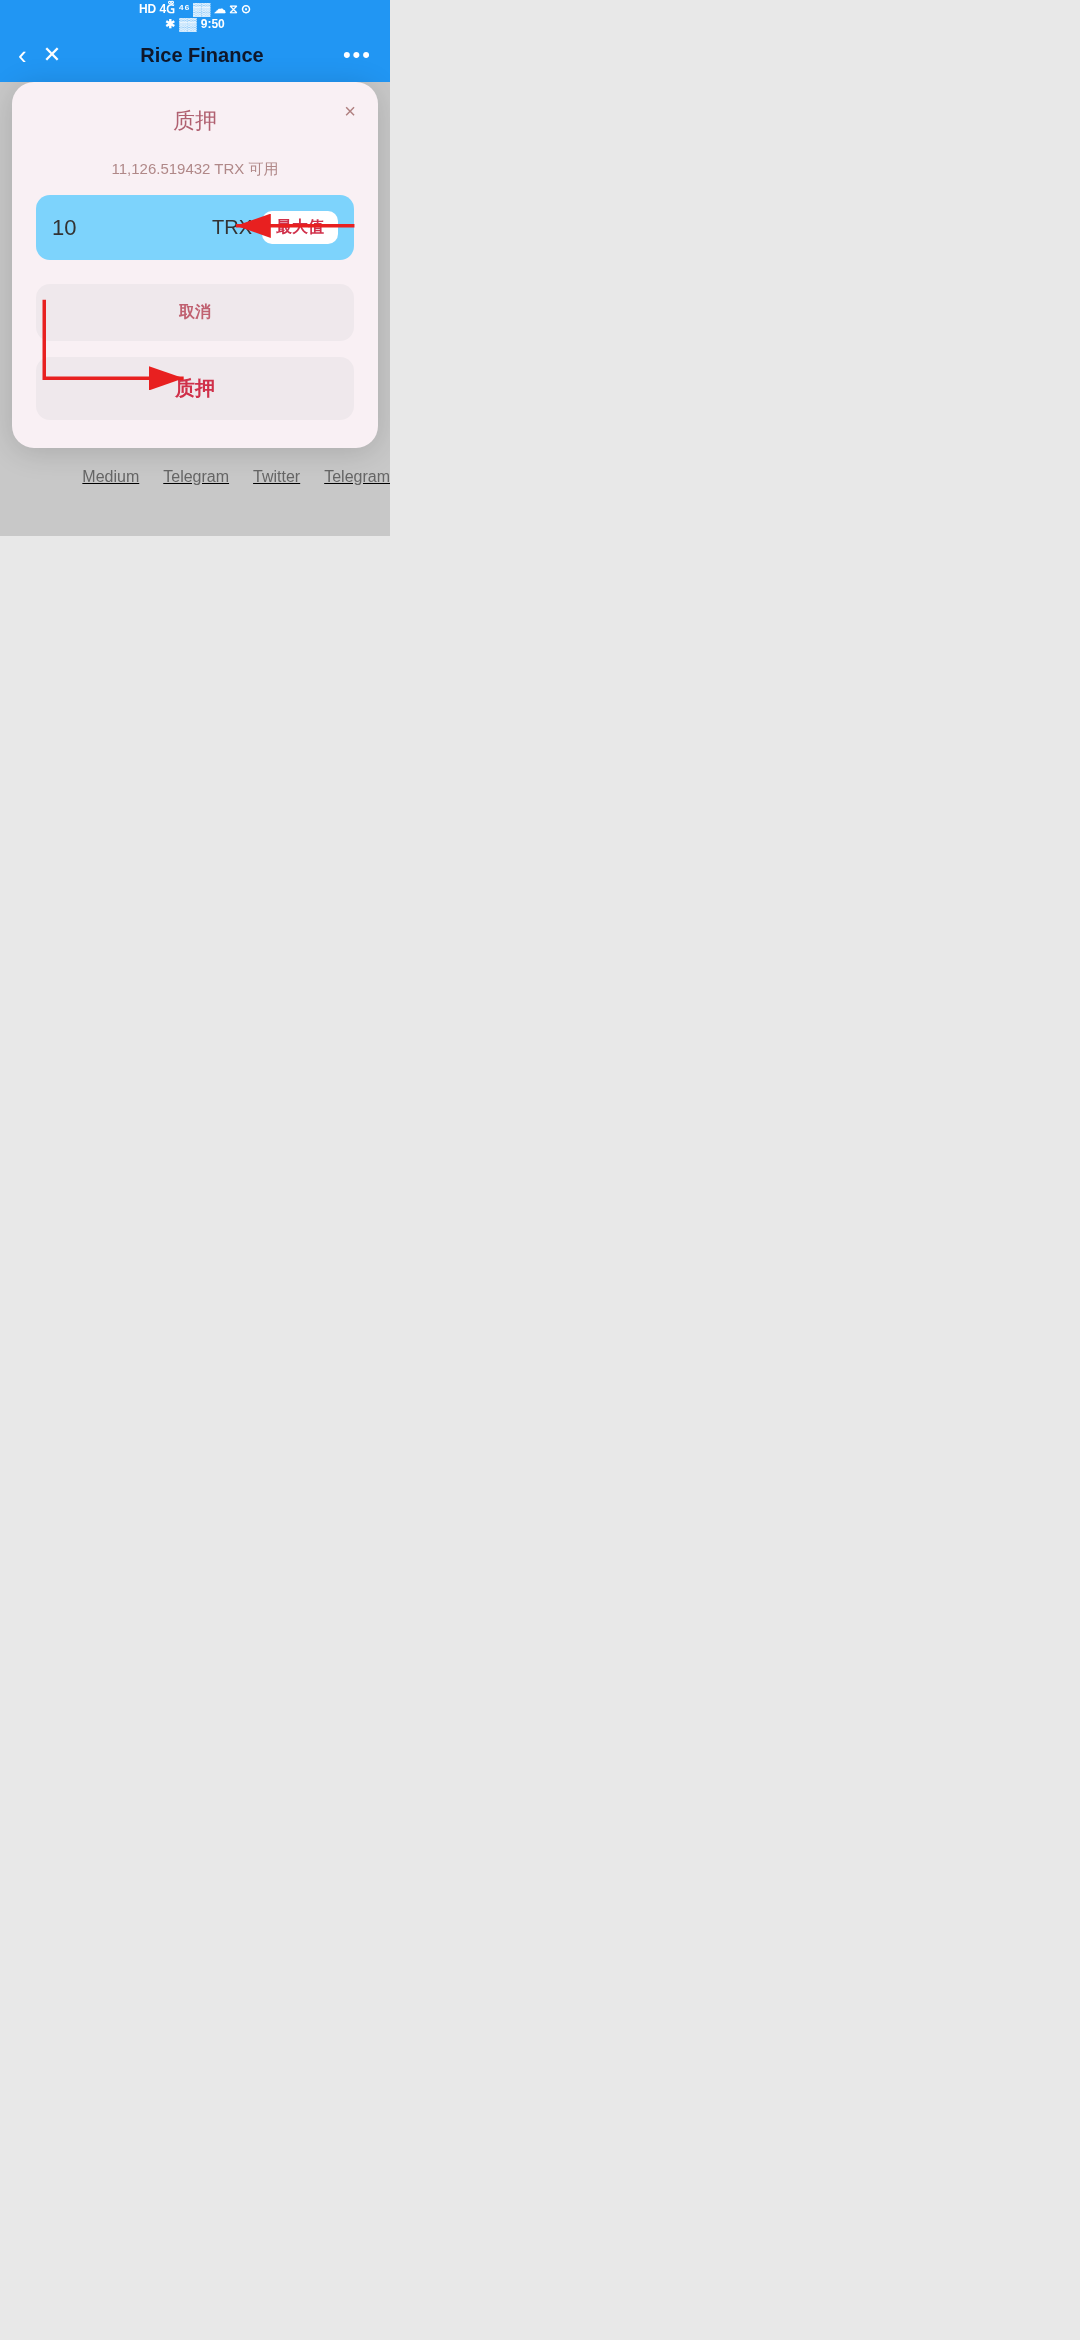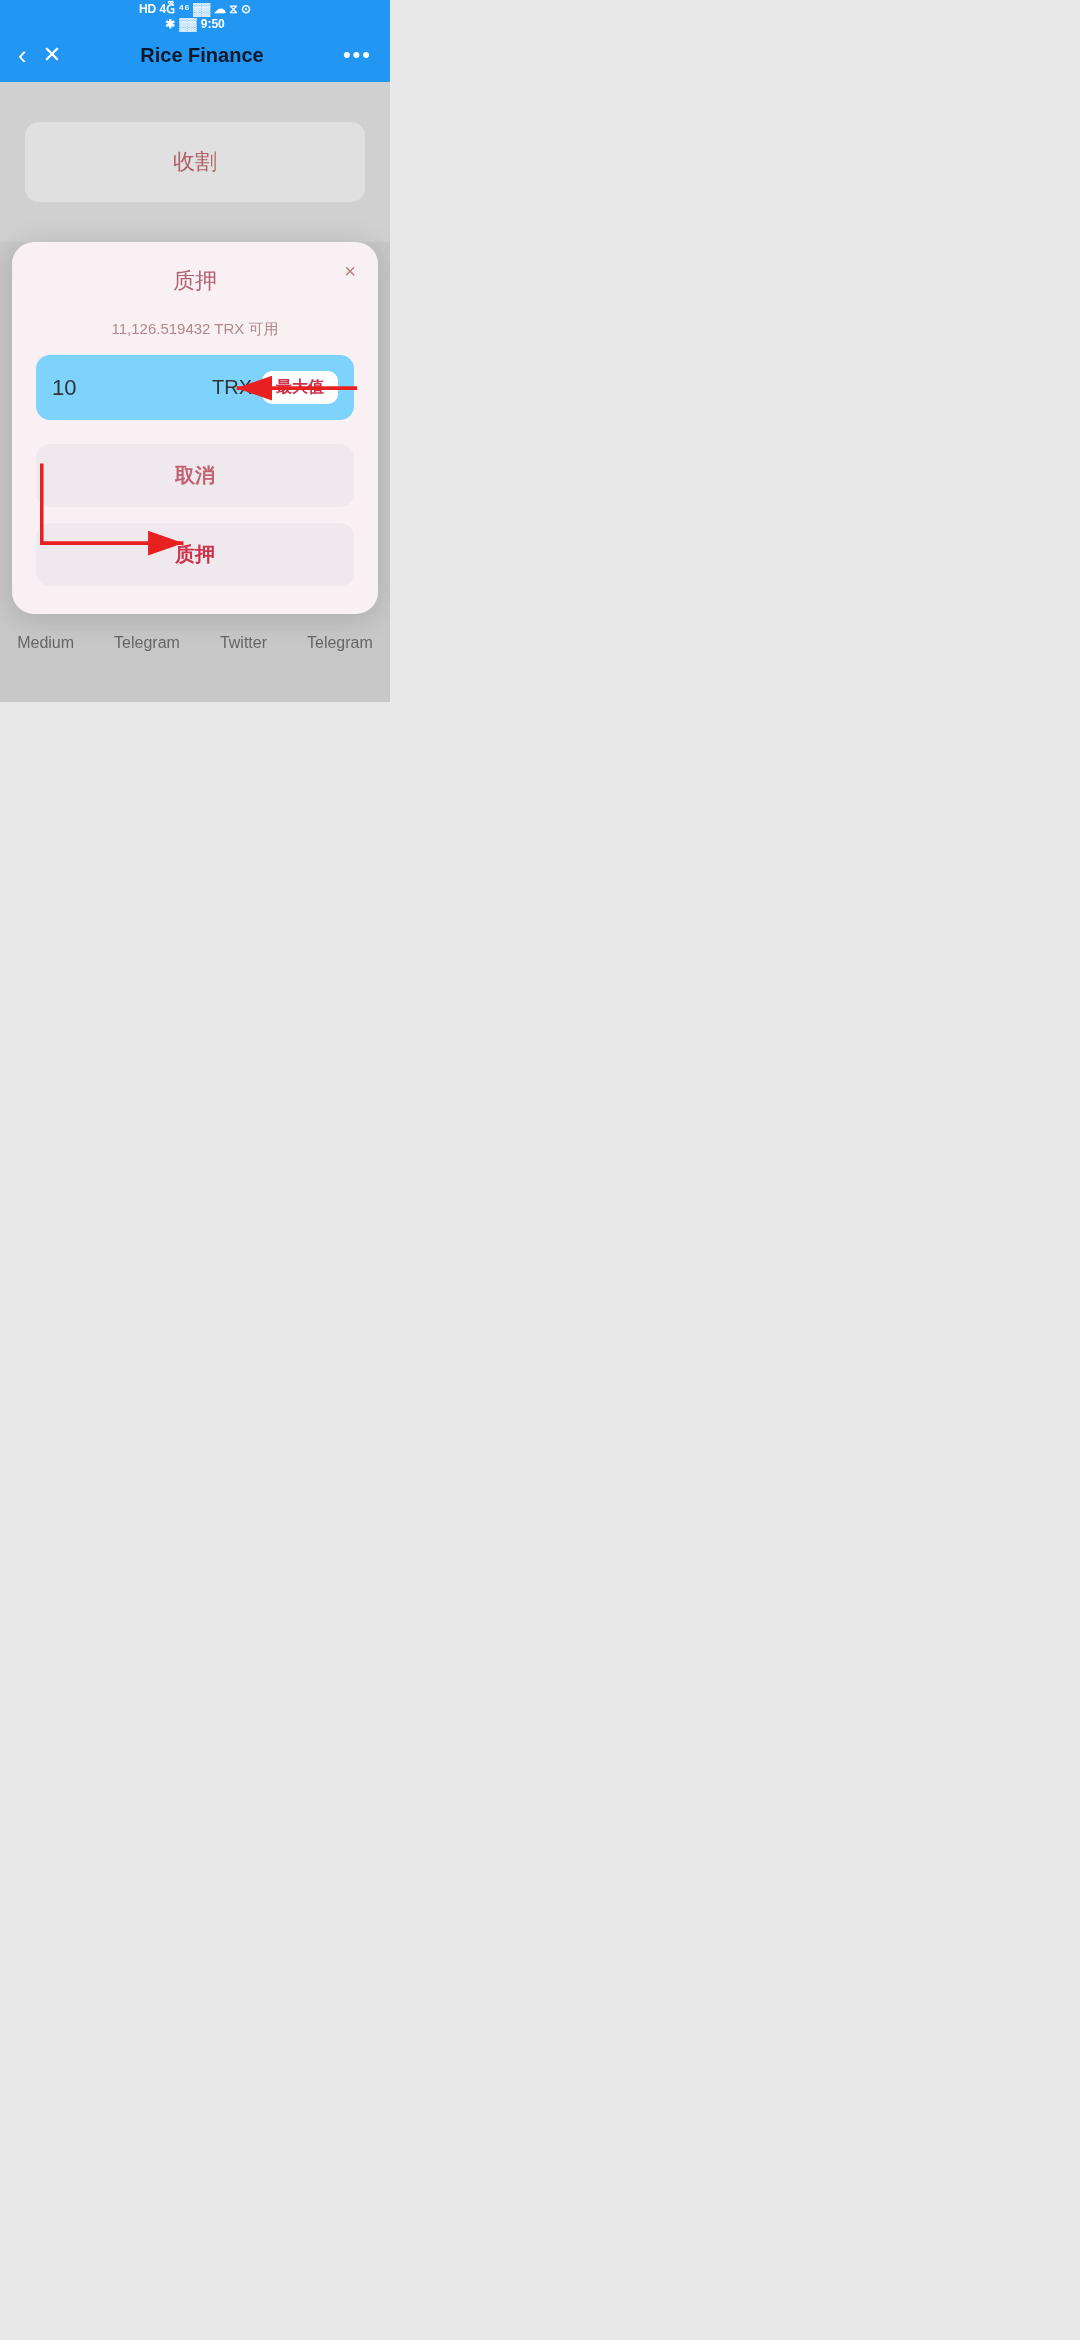--- a/index.html
+++ b/index.html
@@ -149,21 +149,21 @@
       border: none;
     }
 
     
     .btn-cancel {
       background: #efe8ec;
       border-radius: 14px;
       width: 100%;
       padding: 18px;
       text-align: center;
-      font-size: 20px;
+      font-size: 16px;
       color: #c06070;
       font-weight: 600;
       cursor: pointer;
       margin-bottom: 16px;
       border: none;
     }
     .btn-confirm {
       background: #efe8ec;
       border-radius: 14px;
       width: 100%;
@@ -191,22 +191,23 @@
       font-size: 18px;
       color: #c06070;
       font-weight: 500;
     }
 
     
     .footer-links {
       background: #c8c8c8;
       padding: 20px 0 30px 0;
       display: flex;
-      justify-content: center;
-      gap: 40px;
+      justify-content: flex-end;
+      gap: 24px;
+      text-decoration: underline;
     }
     .footer-link {
       font-size: 16px;
       color: #666;
       text-decoration: none;
       cursor: pointer;
     }
 
     
     .arrows-svg {
@@ -236,25 +237,20 @@
 
   <div class="header">
     <div style="display:flex;align-items:center;gap:16px;">
       <span class="header-icon" style="font-size:26px;font-weight:300;">‹</span>
       <span class="header-icon" style="font-size:22px;font-weight:300;">✕</span>
     </div>
     <span class="header-title">Rice Finance</span>
     <span class="header-icon" style="letter-spacing:2px;">•••</span>
   </div>
 
-  <div class="bg-content">
-    <div class="bg-card">
-      <span class="bg-card-text">收割</span>
-    </div>
-  </div>
 
   <div class="modal-overlay" style="position:relative;">
     <div class="modal">
 
       
       <span class="modal-close">×</span>
 
       
       <div class="modal-title">质押</div>
 

